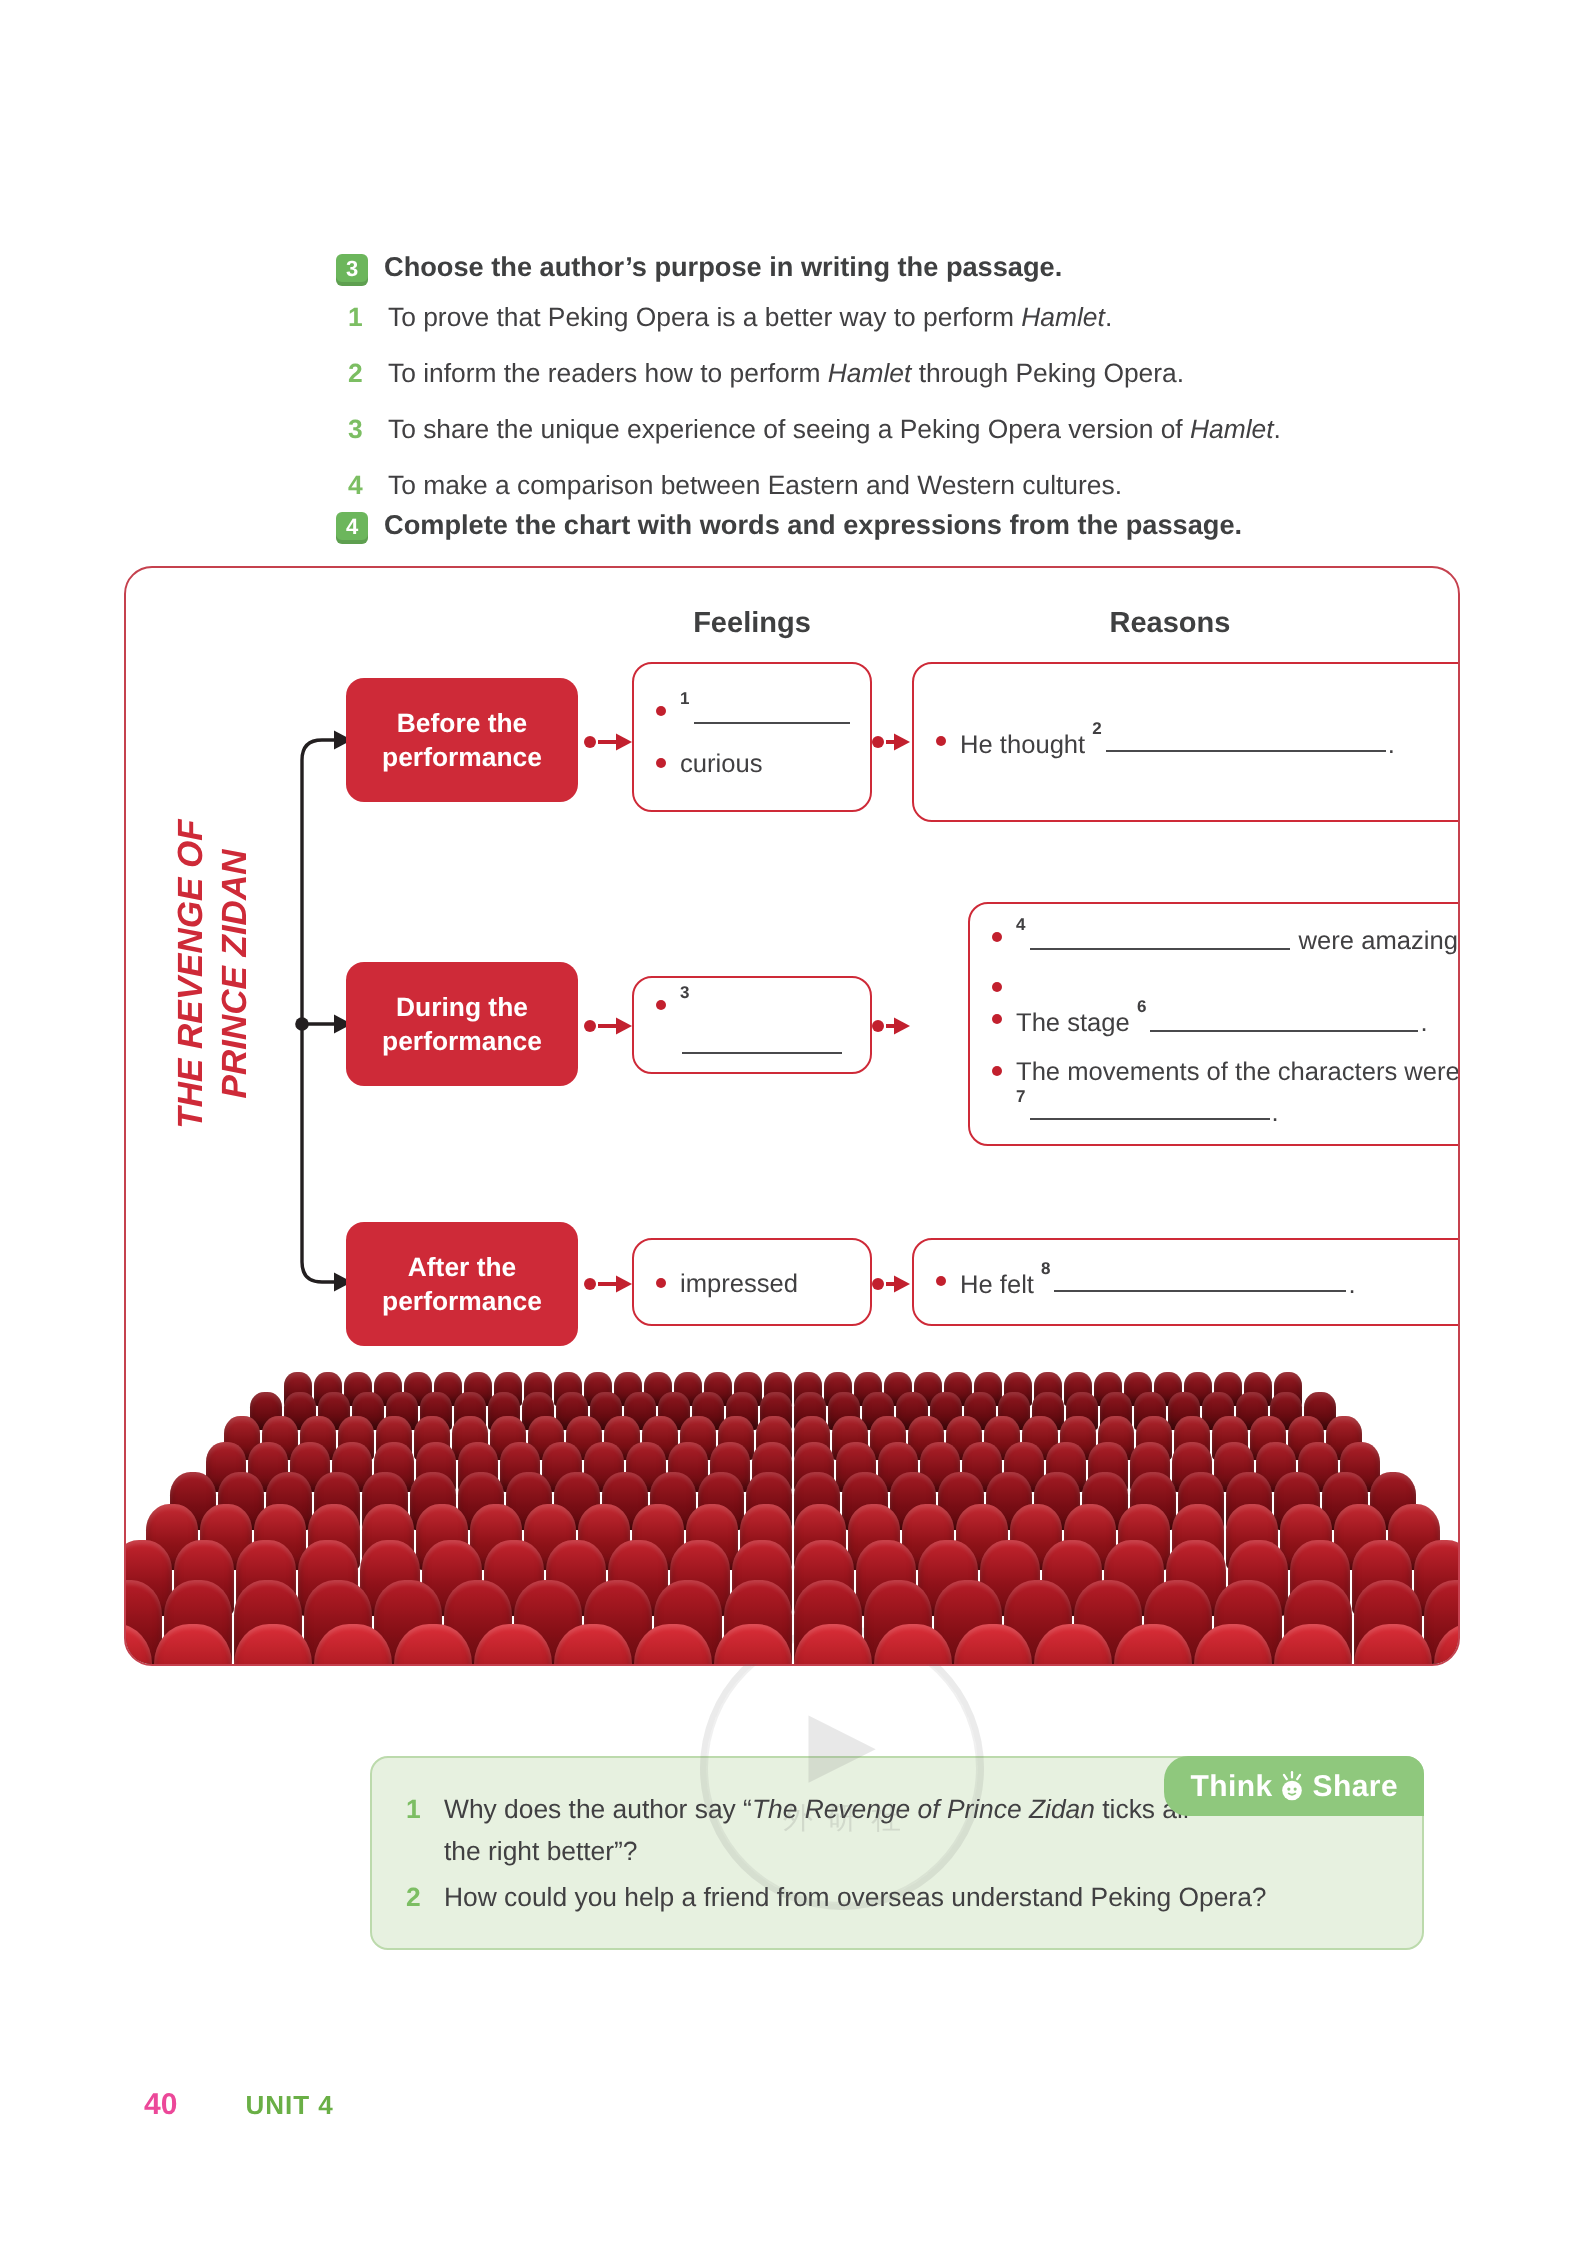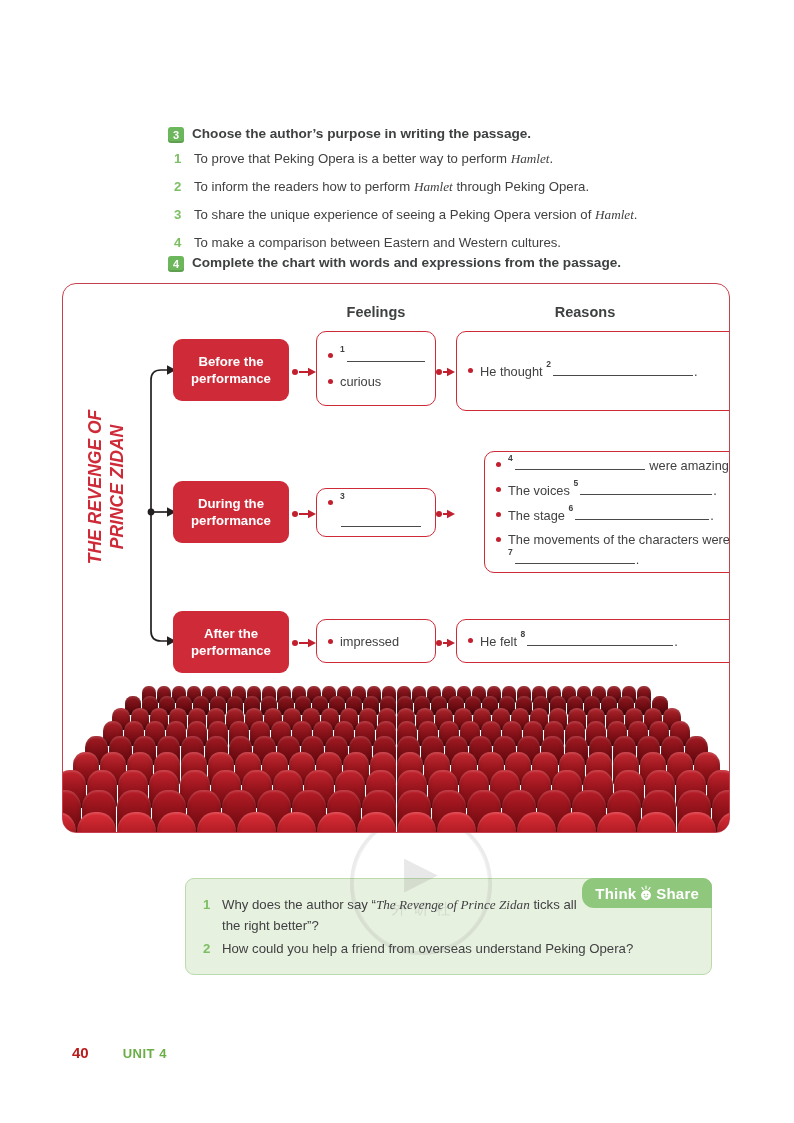--- a/index.html
+++ b/index.html
@@ -11,21 +11,21 @@
   .badge { display:inline-flex; width:16px; height:16px; border-radius:3px;
            background:#6cb65c; color:#fff; font-weight:bold; font-size:11px;
            align-items:center; justify-content:center; margin-top:1px; flex:none;
            box-shadow:inset 0 -2px 0 rgba(0,0,0,.12); }
   .ex-title { font-weight:bold; font-size:13.6px; color:#3f4041; }
 
   #ex3 { position:absolute; left:168px; top:126px; width:570px; }
   #ex3-options { list-style:none; margin:9px 0 0 6px; }
   .opt { display:flex; gap:8px; font-size:13.2px; color:#414042; line-height:1.1; margin-bottom:13.5px; }
   .opt-num { color:#7cbe63; font-weight:bold; width:12px; text-align:left; flex:none; }
-  .it { font-style:italic;font-family:Liberation Serif, serif; }
+  .it { font-style:italic; }
 
   #ex4-head { position:absolute; left:168px; top:255px; width:570px; }
 
   
   #chart { position:absolute; left:62px; top:283px; width:668px; height:550px;
            border:1.6px solid #c5414e; border-radius:14px; background:#fff; overflow:hidden; }
   .col-head { position:absolute; top:20px; font-weight:bold; font-size:14.5px; color:#3f4041; text-align:center; }
   #feelings-head { left:253px; width:120px; }
   #reasons-head  { left:393px; width:258px; }
 
@@ -71,21 +71,21 @@
   
   #watermark { position:absolute; left:350px; top:813px; width:142px; height:142px; border-radius:50%;
                border:3px solid rgba(110,110,110,.14); box-shadow:inset 0 0 0 5px rgba(255,255,255,0), inset 0 0 0 1px rgba(110,110,110,.10);
                display:flex; flex-direction:column; align-items:center; justify-content:center;
                pointer-events:none; z-index:6; }
   #wm-glyph { font-size:44px; color:rgba(110,110,110,.16); line-height:1; }
   #wm-text { font-size:15px; letter-spacing:7px; color:rgba(110,110,110,.18); margin-top:6px; text-indent:7px; }
 
   
   #footer { position:absolute; left:72px; top:1044px; display:flex; align-items:baseline; gap:34px; }
-  #page-num { font-size:15px; font-weight:bold; color:#b91c1c; }
+  #page-num { font-size:15px; font-weight:bold; color:#ec4899; }
   #unit-label { font-size:13px; font-weight:bold; color:#6aaf46; letter-spacing:.5px; }
 </style>
 </head>
 <body>
 
 <div class="page">
 
   <section id="ex3">
     <div class="ex-head">
       <span class="badge">3</span>
@@ -181,21 +181,20 @@
             <line x1="8" y1="6" x2="12" y2="6" stroke="#c2202e" stroke-width="2"></line>
             <path d="M12 1.8 L20 6 L12 10.2 Z" fill="#c2202e"></path>
           </svg></div>
         <div class="cell-box reas-box" style="top: 167px; height: 122px; margin-left: 28px;">
           <div class="bullet-item">
             <span class="dot"></span>
             <div><sup class="sup">4</sup><span class="blank" style="width: 130px;"></span><span> were amazing.</span></div>
           </div>
           <div class="bullet-item">
             <span class="dot"></span>
-            <div><span>The voices </span><sup class="sup">5</sup><span class="blank" style="width: 132px;"></span><span>.</span></div>
           </div>
           <div class="bullet-item">
             <span class="dot"></span>
             <div><span>The stage </span><sup class="sup">6</sup><span class="blank" style="width: 134px;"></span><span>.</span></div>
           </div>
           <div class="bullet-item">
             <span class="dot"></span>
             <div><span>The movements of the characters were </span><br><sup class="sup">7</sup><span class="blank" style="width: 120px;"></span><span>.</span></div>
           </div>
         </div>

